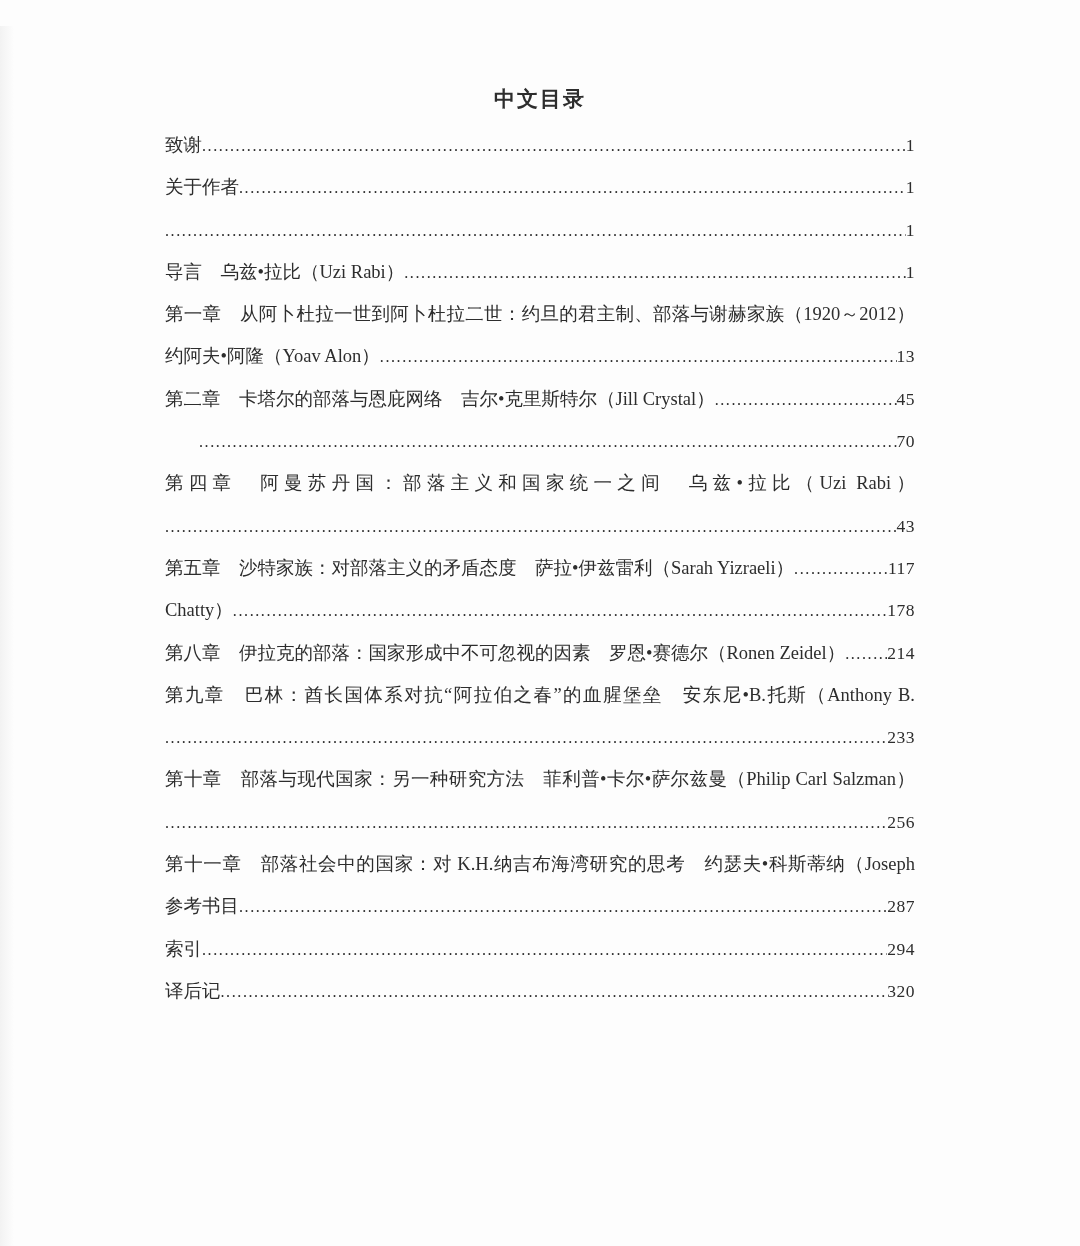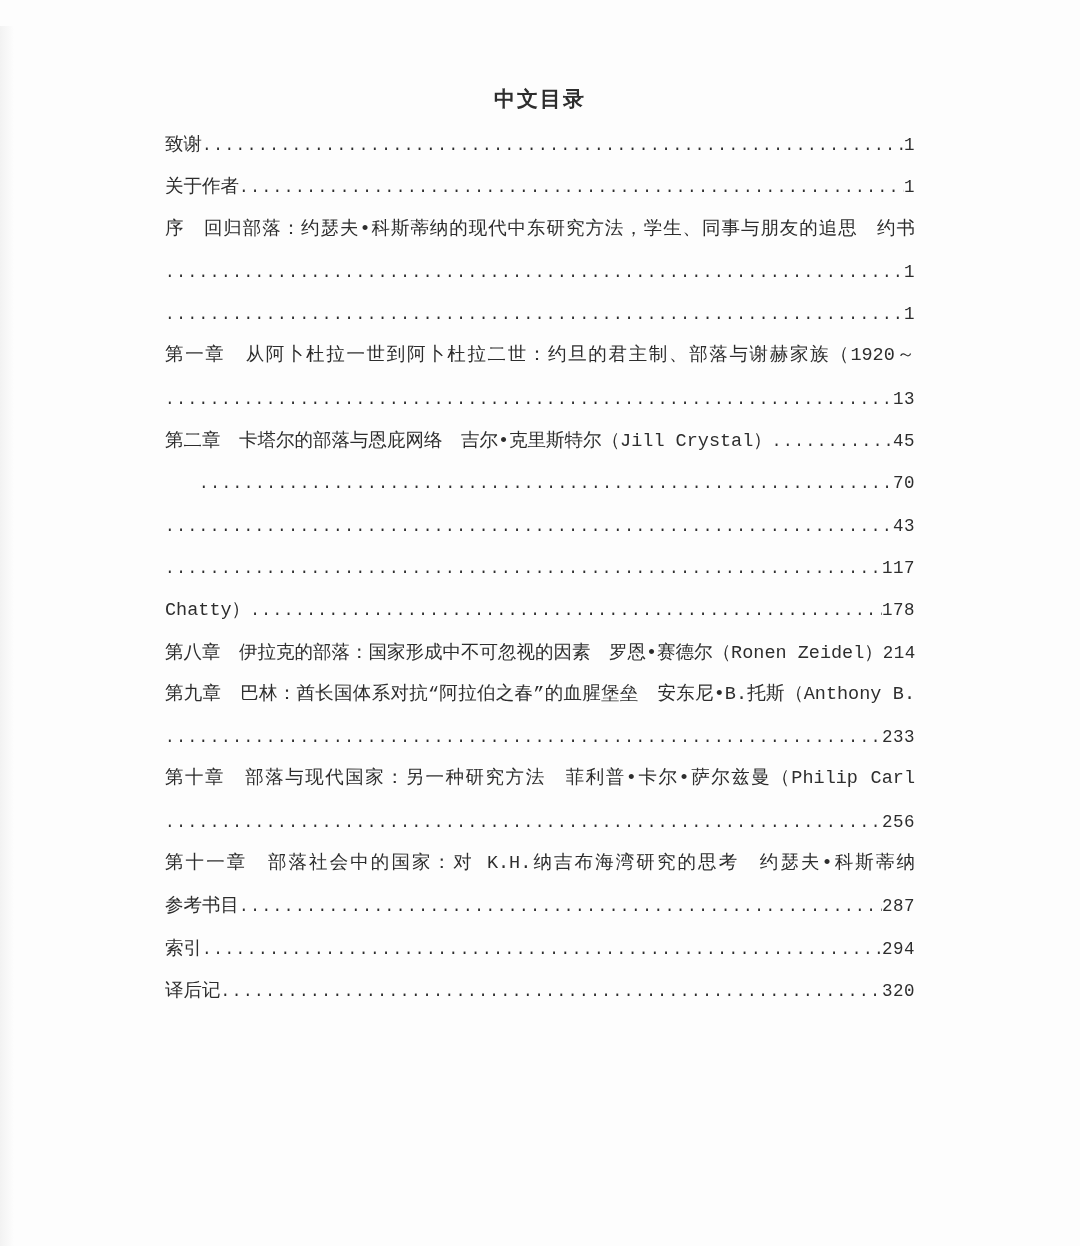--- a/index.html
+++ b/index.html
@@ -25,21 +25,20 @@
     height: 42px;
     line-height: 42px;
     margin-bottom: 4px;
   }
   .toc { width: 100%; }
   .toc-line {
     font-size: 18.5px;
     line-height: 42.3px;
     height: 42.3px;
     white-space: nowrap;
-    font-family: Liberation Mono, monospace;
   }
   .toc-line.row { display: flex; align-items: baseline; }
   .toc-text { white-space: pre; }
   .dot-leader {
     flex: 1;
     overflow: hidden;
     white-space: nowrap;
     min-width: 0;
   }
   .dot-leader::after {
@@ -65,49 +64,52 @@
       <div class="toc-line row">
         <span class="toc-text">致谢</span>
         <span class="dot-leader"></span>
         <span class="page-number">1</span>
       </div>
       <div class="toc-line row">
         <span class="toc-text">关于作者</span>
         <span class="dot-leader"></span>
         <span class="page-number">1</span>
       </div>
-      <div class="toc-line full">序　回归部落：约瑟夫•科斯蒂纳的现代中东研究方法，学生、同事与朋友的追思　约书</div>
       <div class="toc-line row">
         <span class="dot-leader"></span>
         <span class="page-number">1</span>
       </div>
       <div class="toc-line row">
+        <span class="toc-text">导言　乌兹•拉比（Uzi Rabi）</span>
         <span class="dot-leader"></span>
         <span class="page-number">1</span>
       </div>
       <div class="toc-line full">第一章　从阿卜杜拉一世到阿卜杜拉二世：约旦的君主制、部落与谢赫家族（1920～2012）</div>
       <div class="toc-line row">
+        <span class="toc-text">约阿夫•阿隆（Yoav Alon）</span>
         <span class="dot-leader"></span>
         <span class="page-number">13</span>
       </div>
       <div class="toc-line row">
         <span class="toc-text">第二章　卡塔尔的部落与恩庇网络　吉尔•克里斯特尔（Jill Crystal）</span>
         <span class="dot-leader"></span>
         <span class="page-number">45</span>
       </div>
       <div class="toc-line row gap">
         <span class="dot-leader"></span>
         <span class="page-number">70</span>
       </div>
+      <div class="toc-line full">第四章　阿曼苏丹国：部落主义和国家统一之间　乌兹•拉比（Uzi Rabi）</div>
       <div class="toc-line row">
         <span class="toc-text"></span>
         <span class="dot-leader"></span>
         <span class="page-number">43</span>
       </div>
       <div class="toc-line row">
+        <span class="toc-text">第五章　沙特家族：对部落主义的矛盾态度　萨拉•伊兹雷利（Sarah Yizraeli）</span>
         <span class="dot-leader"></span>
         <span class="page-number">117</span>
       </div>
       <div class="toc-line row">
         <span class="toc-text">Chatty）</span>
         <span class="dot-leader"></span>
         <span class="page-number">178</span>
       </div>
       <div class="toc-line row">
         <span class="toc-text">第八章　伊拉克的部落：国家形成中不可忽视的因素　罗恩•赛德尔（Ronen Zeidel）</span>

